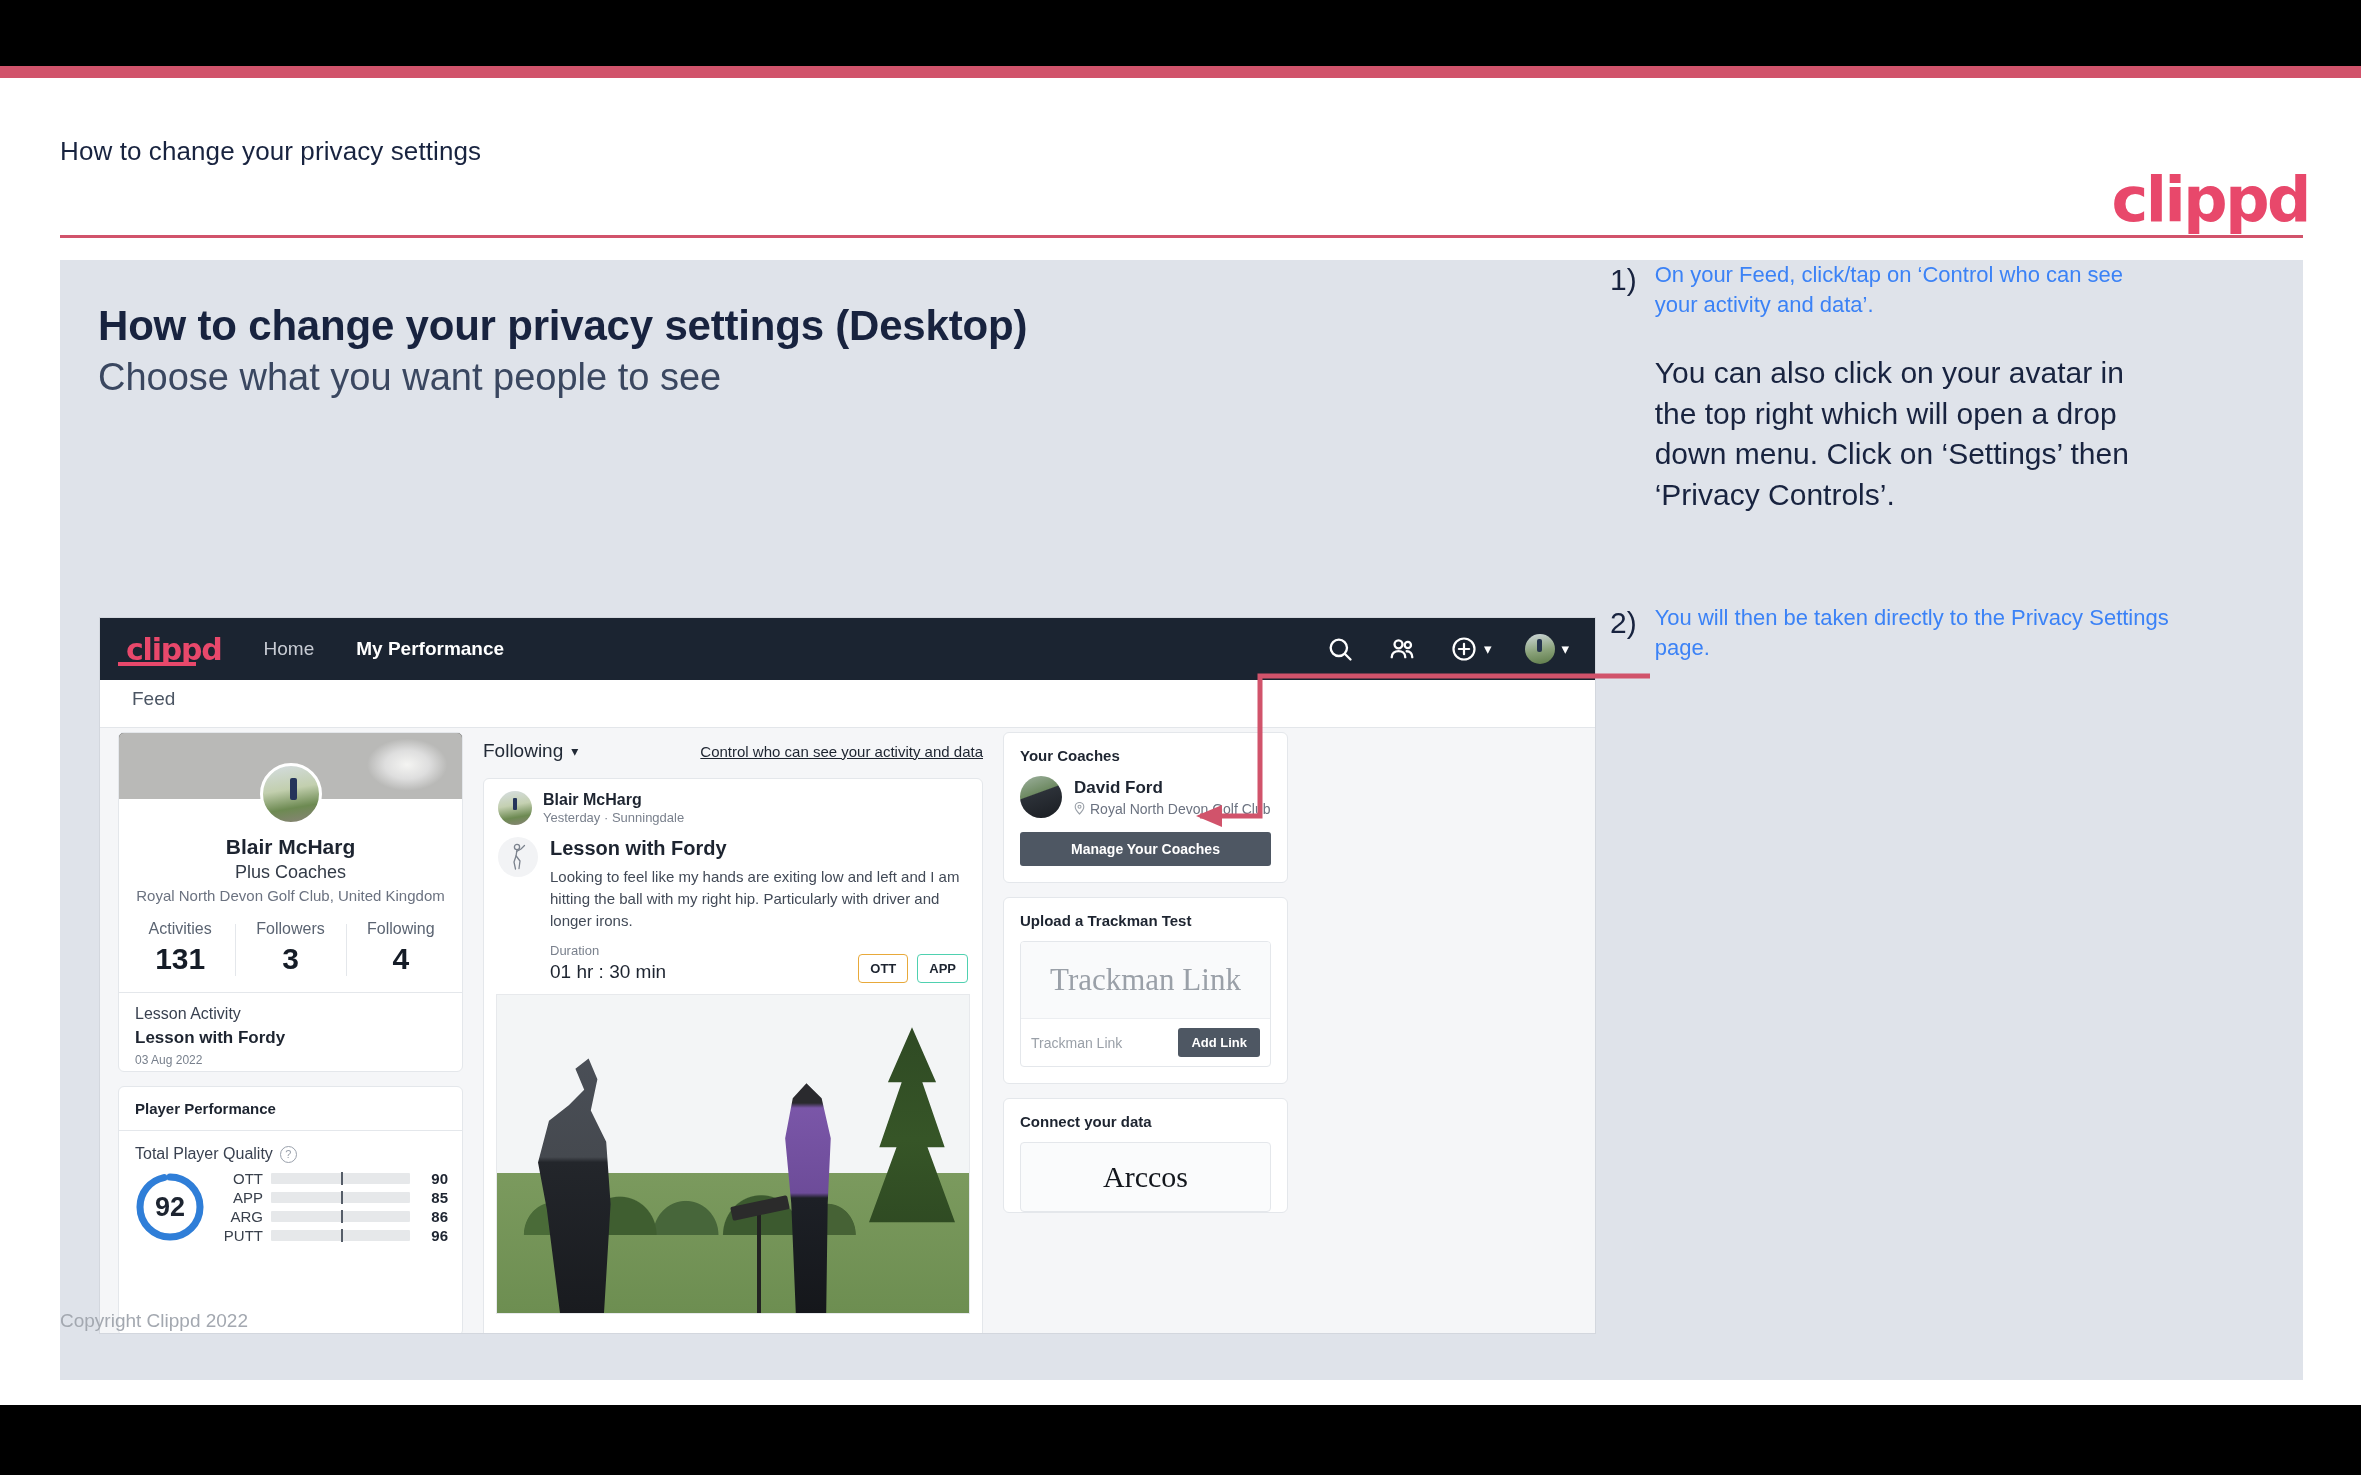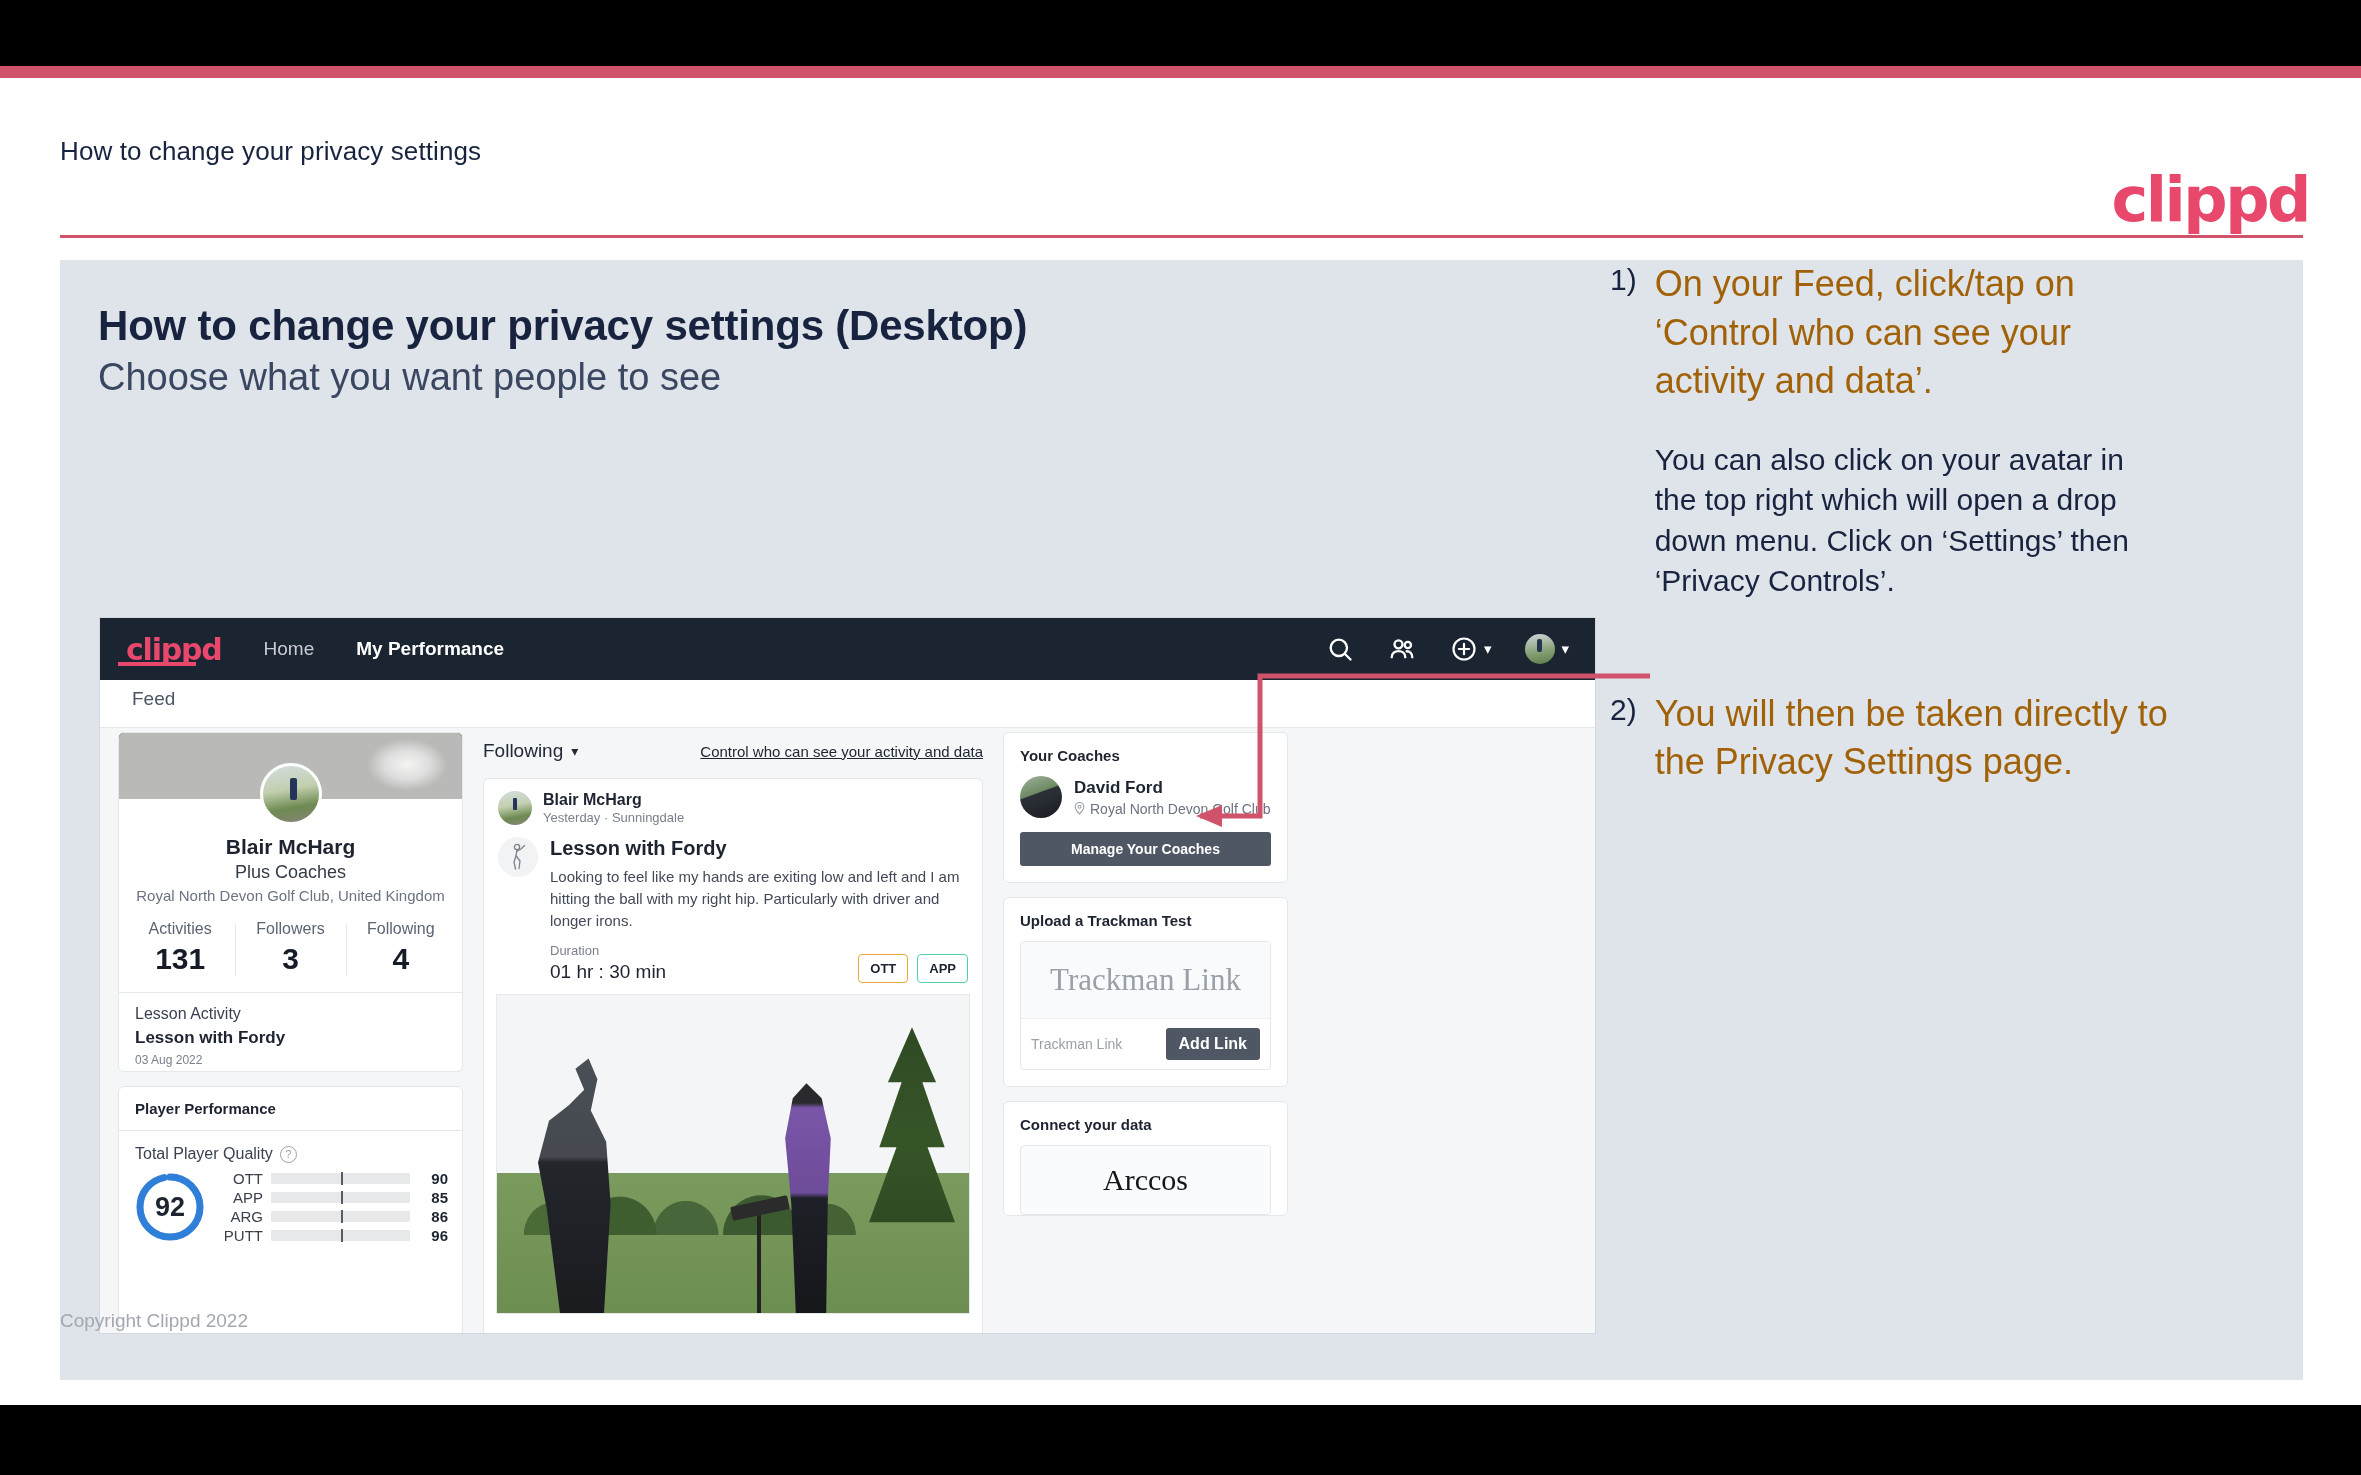--- a/index.html
+++ b/index.html
@@ -254,33 +254,33 @@
     background:#4e5763; color:#fff; font-size:14px; font-weight:700; text-align:center;
     border-radius:3px;
   }
   .tm-box{ margin:12px 16px 16px 16px; border:1px solid #e4e7eb; border-radius:4px; overflow:hidden; }
   .tm-logo{
     height:76px; background:#f9fafb; display:flex; align-items:center; justify-content:center;
     font-family:"Liberation Serif", serif; font-size:31px; color:#9aa0a8; font-weight:400;
   }
   .tm-input-row{ display:flex; align-items:center; justify-content:space-between; padding:9px 10px; border-top:1px solid #eceef1; }
   .tm-ph{ font-size:14px; color:#9aa0a8; }
-  .btn-add{ background:#4e5763; color:#fff; font-size:16px; font-weight:700; padding:7px 13px; border-radius:3px; }
+  .btn-add{ background:#4e5763; color:#fff; font-size:13px; font-weight:700; padding:7px 13px; border-radius:3px; }
   .arccos-box{ margin:12px 16px 0 16px; border:1px solid #e4e7eb; border-radius:4px; height:70px;
     background:#fafbfc; display:flex; align-items:center; justify-content:center; }
   .arccos-logo{ font-family:"Liberation Serif", serif; font-size:30px; font-weight:400; color:#12161c; }
 
   
   .callout { position:absolute; left:0; top:0; width:2243px; height:1120px; pointer-events:none; }
 
   
   .instr { position:absolute; left:1610px; top:182px; width:560px; }
   .instr-block { display:flex; gap:18px; }
   .instr-num { font-size:30px; color:#18233f; line-height:1.35; flex:none; }
-  .instr-text { font-size:36px; color:#a16207; line-height:1.35; }
+  .instr-text { font-size:22px; color:#3b82f6; line-height:1.35; }
   .instr-para2 { font-size:30px; color:#18233f; line-height:1.35; margin-top:34px; }
   .instr-block-2 { margin-top:88px; }
 
   
   .footer-copy{
     position:absolute; left:60px; top:1232px; font-size:19px; color:#a3a8b0;
   }
 </style>
 </head>
 <body>

